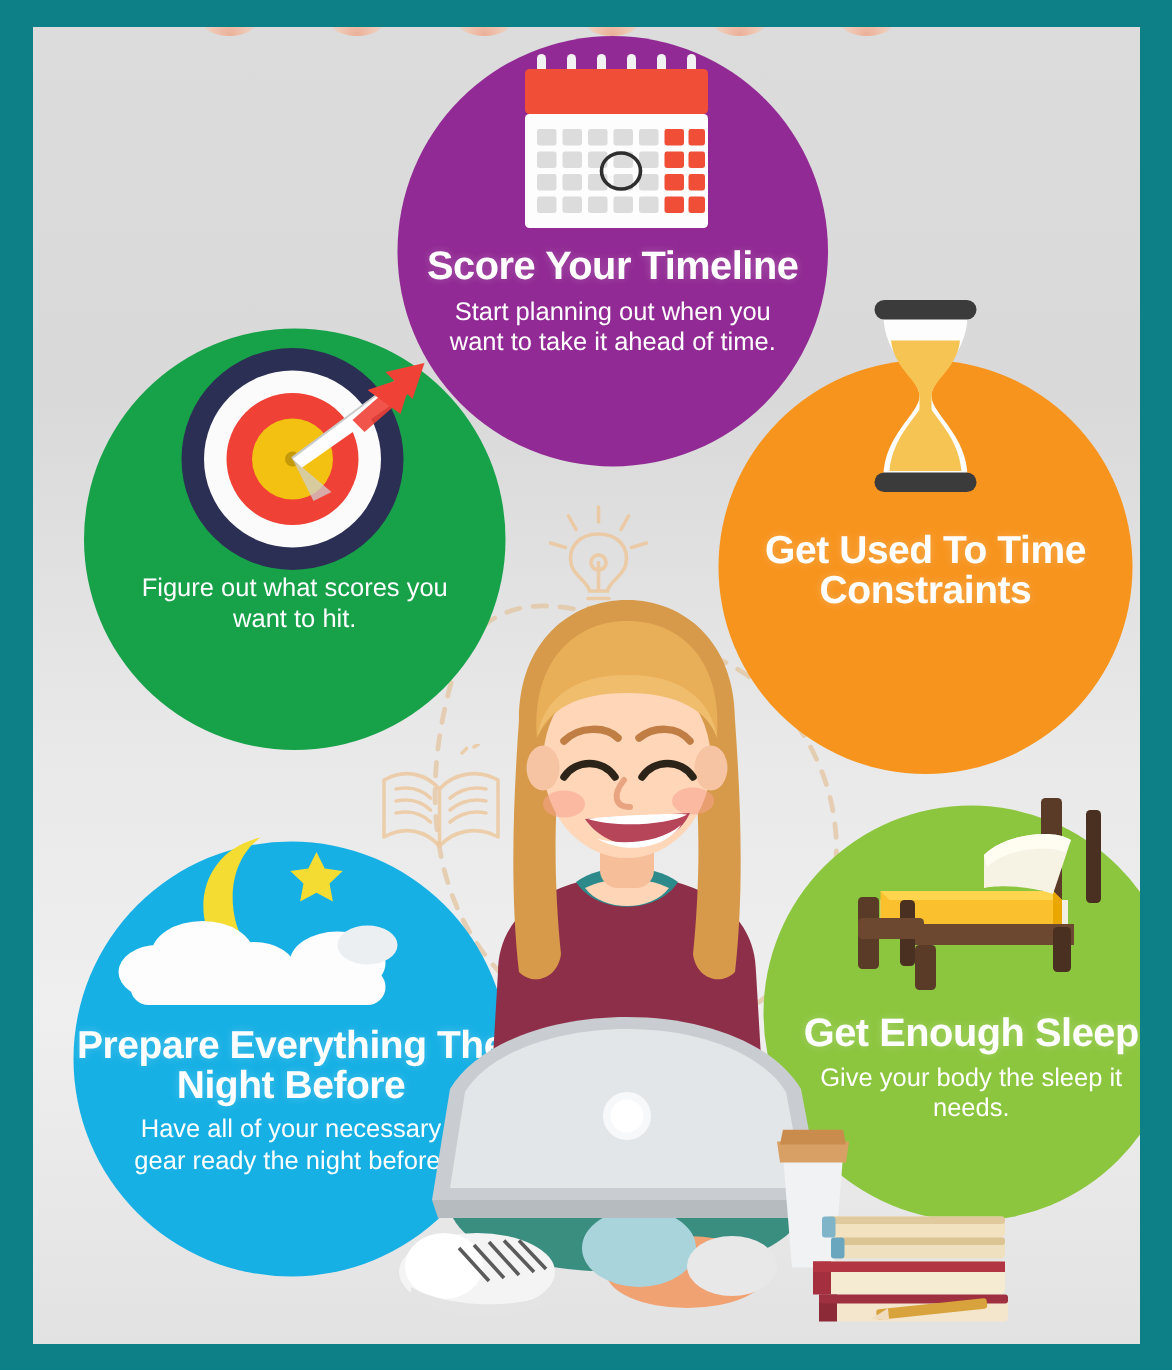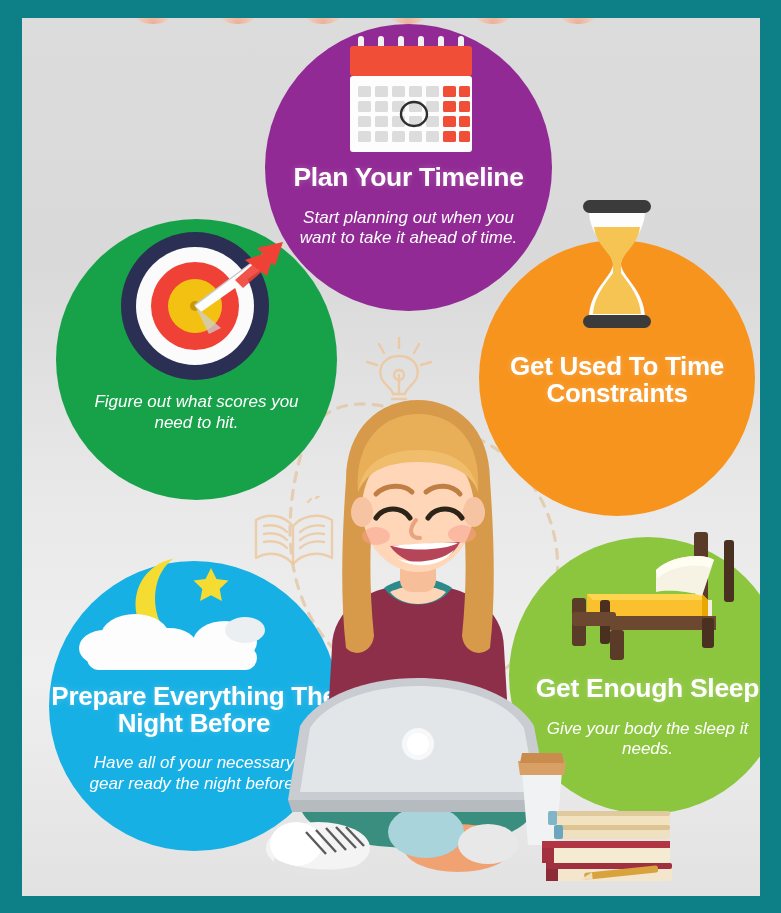--- a/index.html
+++ b/index.html
@@ -67,21 +67,21 @@
   #b-sleep{ left:487px; top:519px; width:277px;height:277px; background:#8CC63F; }
   #b-sleep .title{font-size:26.5px;}
   #b-sleep .desc{font-size:17px;}
 
   .txtwrap{position:absolute;left:0;right:0;}
   #b-plan .txtwrap{top:140px;}
   #b-goals .txtwrap{top:157px;}
   #b-time .txtwrap{top:113px;}
   #b-night .txtwrap{top:122px;}
   #b-sleep .txtwrap{top:138px;}
-  .desc{margin-top:16px;padding:0 22px;font-style:italic;}
+  .desc{margin-top:6px;padding:0 22px;}
   #b-night .desc{padding:0 26px;}
 
   
   .icon{position:absolute;}
 
   
   #ic-cal{left:322px;top:16px;width:134px;height:122px;}
   
   #ic-target{left:95px;top:212px;width:170px;height:155px;}
   
@@ -115,21 +115,21 @@
     <div class="topdot" style="left:367px"></div>
     <div class="topdot" style="left:452px"></div>
     <div class="topdot" style="left:537px"></div>
 
     <svg class="icon" id="doodle-swirl" viewBox="0 0 330 420">
       <path d="M60 120 C 30 210, 40 300, 110 350 C 175 396, 260 380, 300 300 C 330 238, 300 150, 230 120 C 160 92, 92 60, 60 120 Z" fill="none" stroke="#e3c39c" stroke-width="3.2" stroke-dasharray="9 9" stroke-linecap="round"></path>
     </svg>
 
     <div class="bubble" id="b-plan" style="background: rgb(145, 42, 148);">
       <div class="txtwrap">
-        <div class="title">Plan Your Timeline</div>
+        <div class="title">Score Your Timeline</div>
         <div class="desc">Start planning out when you want to take it ahead of time.</div>
       </div>
     </div>
 
     <svg class="icon" id="ic-cal" viewBox="0 0 134 122">
       <g>
         <rect x="14" y="2" width="6" height="24" rx="3" fill="#f2f2f2"></rect>
         <rect x="34" y="2" width="6" height="24" rx="3" fill="#f2f2f2"></rect>
         <rect x="54" y="2" width="6" height="24" rx="3" fill="#f2f2f2"></rect>
         <rect x="74" y="2" width="6" height="24" rx="3" fill="#f2f2f2"></rect>
@@ -168,21 +168,21 @@
         <rect x="99" y="82" width="13" height="11" rx="1.6"></rect>
         <rect x="115" y="82" width="11" height="11" rx="1.6"></rect>
         <rect x="99" y="97" width="13" height="11" rx="1.6"></rect>
         <rect x="115" y="97" width="11" height="11" rx="1.6"></rect>
       </g>
       <ellipse cx="70" cy="80" rx="13" ry="12" fill="none" stroke="#2e2e2e" stroke-width="2.4"></ellipse>
     </svg>
 
     <div class="bubble" id="b-goals" style="background: rgb(23, 162, 74);">
       <div class="txtwrap">
-        <div class="desc">Figure out what scores you need to hit.</div>
+        <div class="desc">Figure out what scores you want to hit.</div>
       </div>
     </div>
 
     <svg class="icon" id="ic-target" viewBox="0 0 170 155">
       <circle cx="78" cy="76" r="74" fill="#2c2f54"></circle>
       <circle cx="78" cy="76" r="59" fill="#fbfbfb"></circle>
       <circle cx="78" cy="76" r="44" fill="#ef4136"></circle>
       <circle cx="78" cy="76" r="27" fill="#f2c111"></circle>
       <circle cx="78" cy="76" r="5" fill="#c59a09"></circle>
       <path d="M78 76 L148 24" stroke="#c9c9c9" stroke-width="3"></path>

